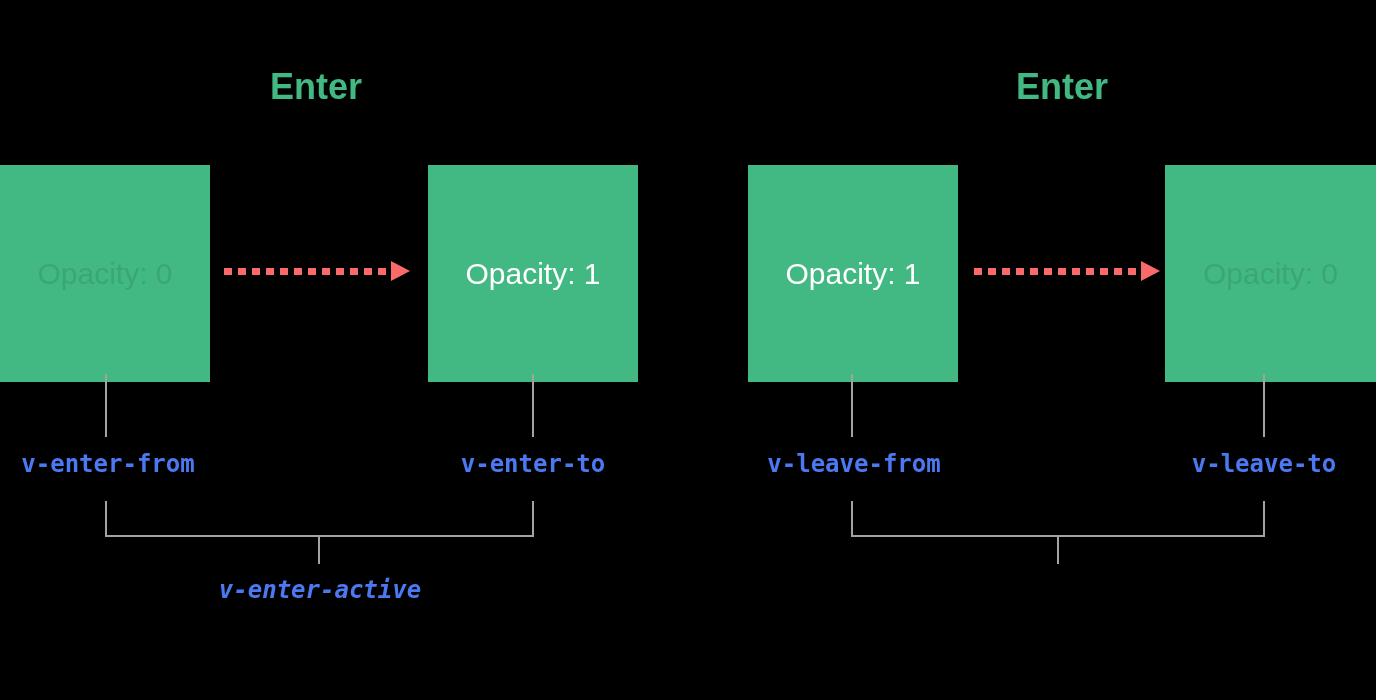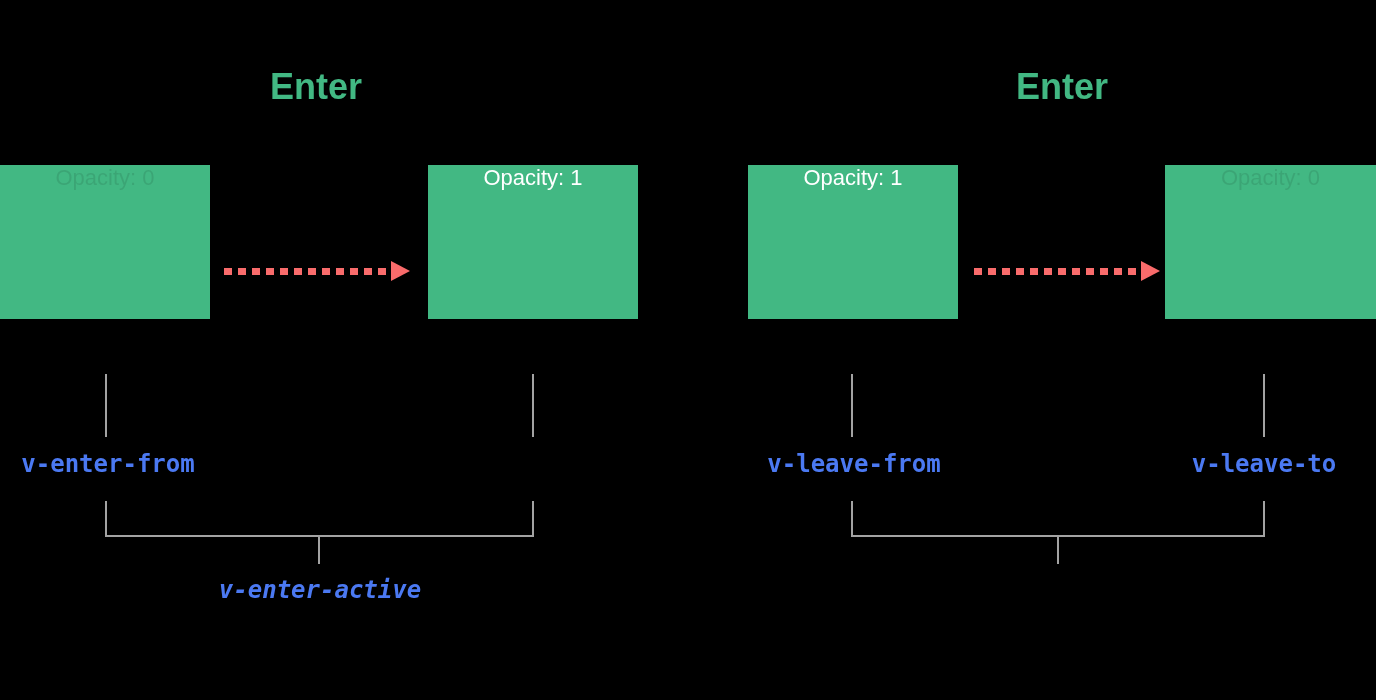--- a/index.html
+++ b/index.html
@@ -18,25 +18,26 @@
     transform: translateX(-50%);
     color: var(--green);
     font-size: 36px;
     font-weight: 700;
     white-space: nowrap;
   }
   .box {
     position: absolute;
     top: 165px;
     width: 210px;
-    height: 154px;
+    height: 217px;
     background: var(--green);
     display: flex;
+    align-items: center;
     justify-content: center;
-    font-size: 22px;
+    font-size: 30px;
     white-space: nowrap;
   }
   .box.visible-state { color: var(--white); }
   .box.faded-state   { color: var(--faded-text); }
   .dashes {
     position: absolute;
     top: 268px;
     height: 7px;
     width: 168px;
     background: repeating-linear-gradient(90deg, var(--red) 0 8px, transparent 8px 14px);
@@ -82,20 +83,21 @@
   <div class="arrowhead" style="left:391px"></div>
 
   <div class="box visible-state" style="left:428px">
     <span>Opacity: 1</span>
   </div>
 
   <div class="vline stub-top" style="left:105px"></div>
   <div class="vline stub-top" style="left:532px"></div>
 
   <div class="code-label class-label" style="left:108px">v-enter-from</div>
+  <div class="code-label class-label" style="left:533px">v-enter-to</div>
 
   <div class="vline stub-bracket" style="left:105px"></div>
   <div class="vline stub-bracket" style="left:532px"></div>
   <div class="hline bracket-bar" style="left:105px;width:429px"></div>
   <div class="vline bracket-drop" style="left:318px"></div>
 
   <div class="code-label active-label" style="left:320px">v-enter-active</div>
 
   <div class="section-title" style="left:1062px">Enter</div>
 

